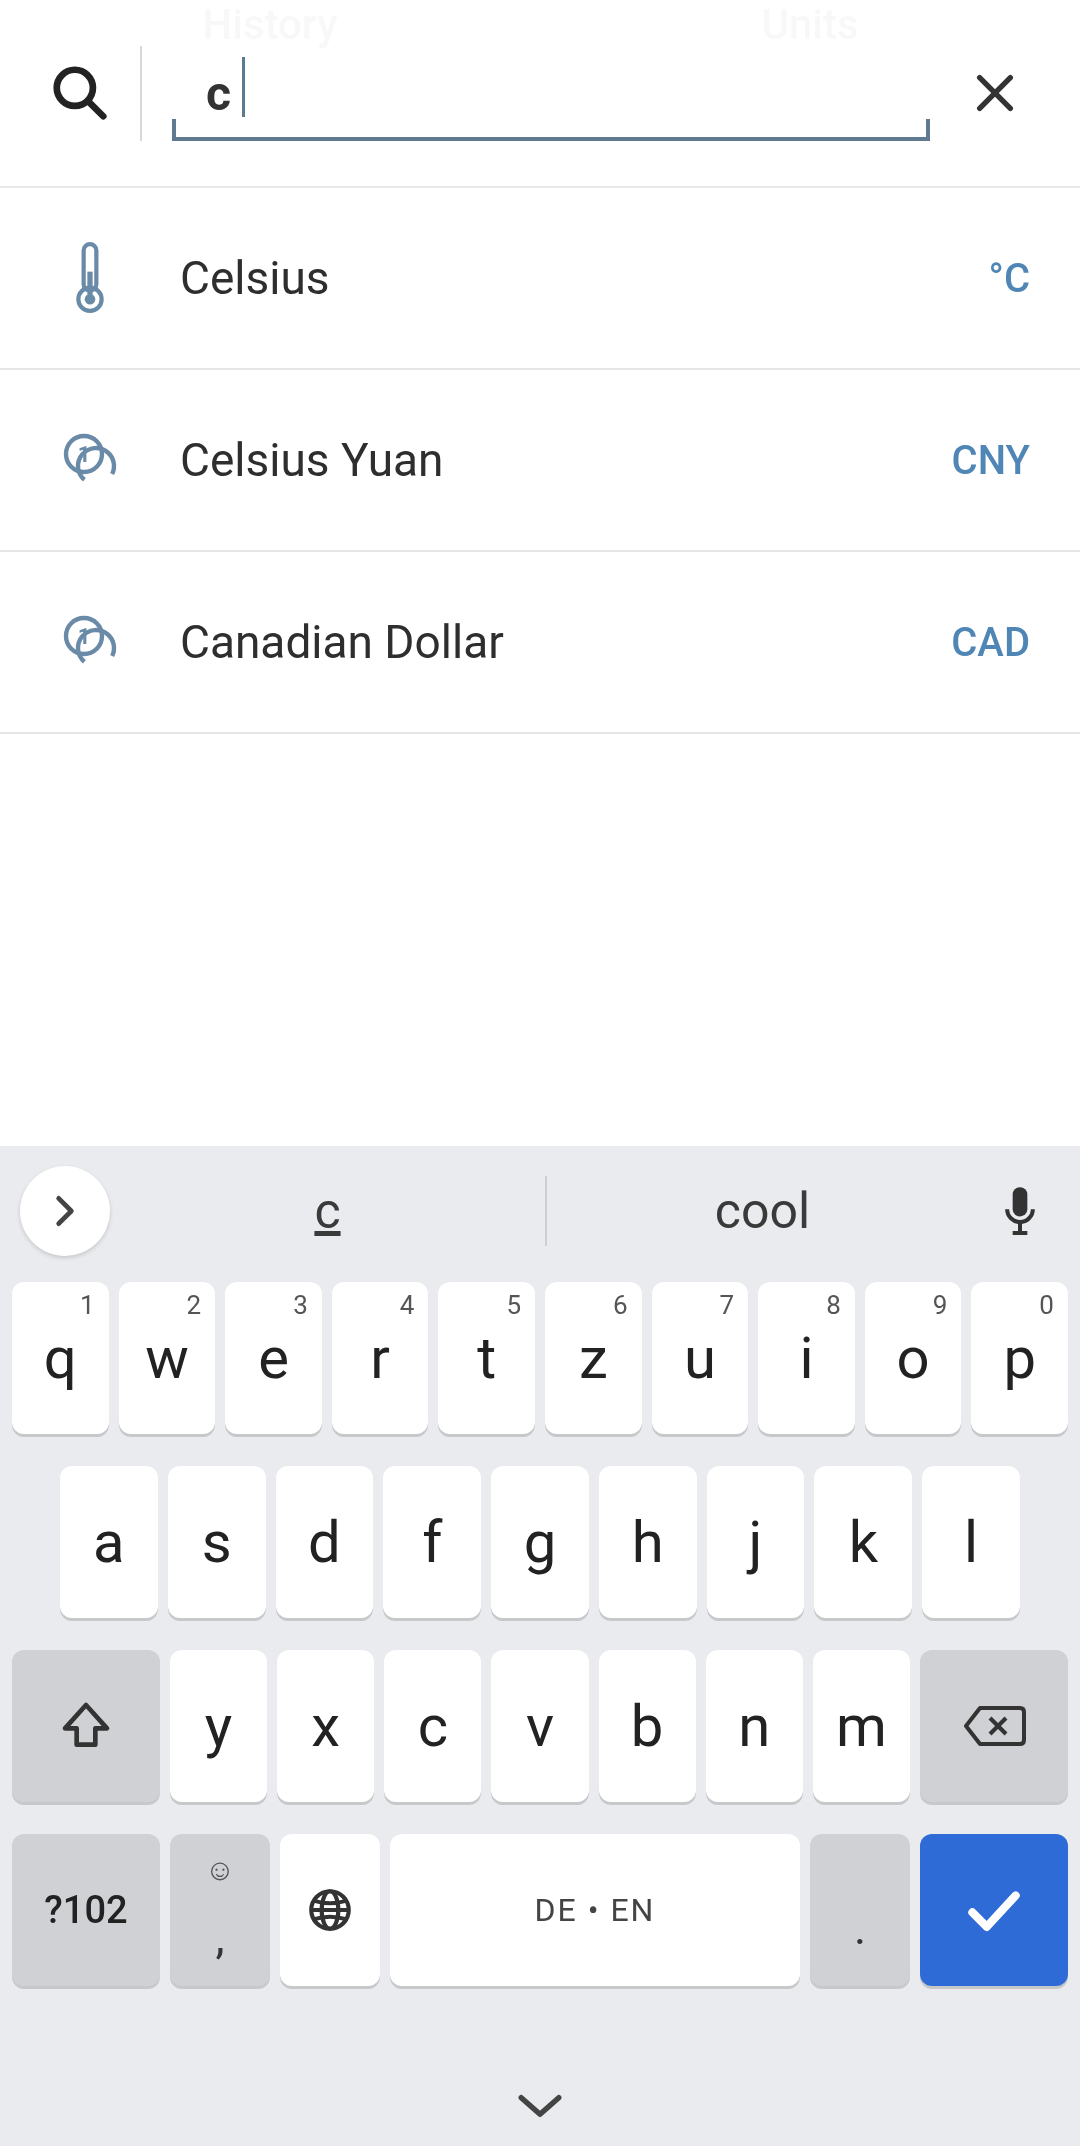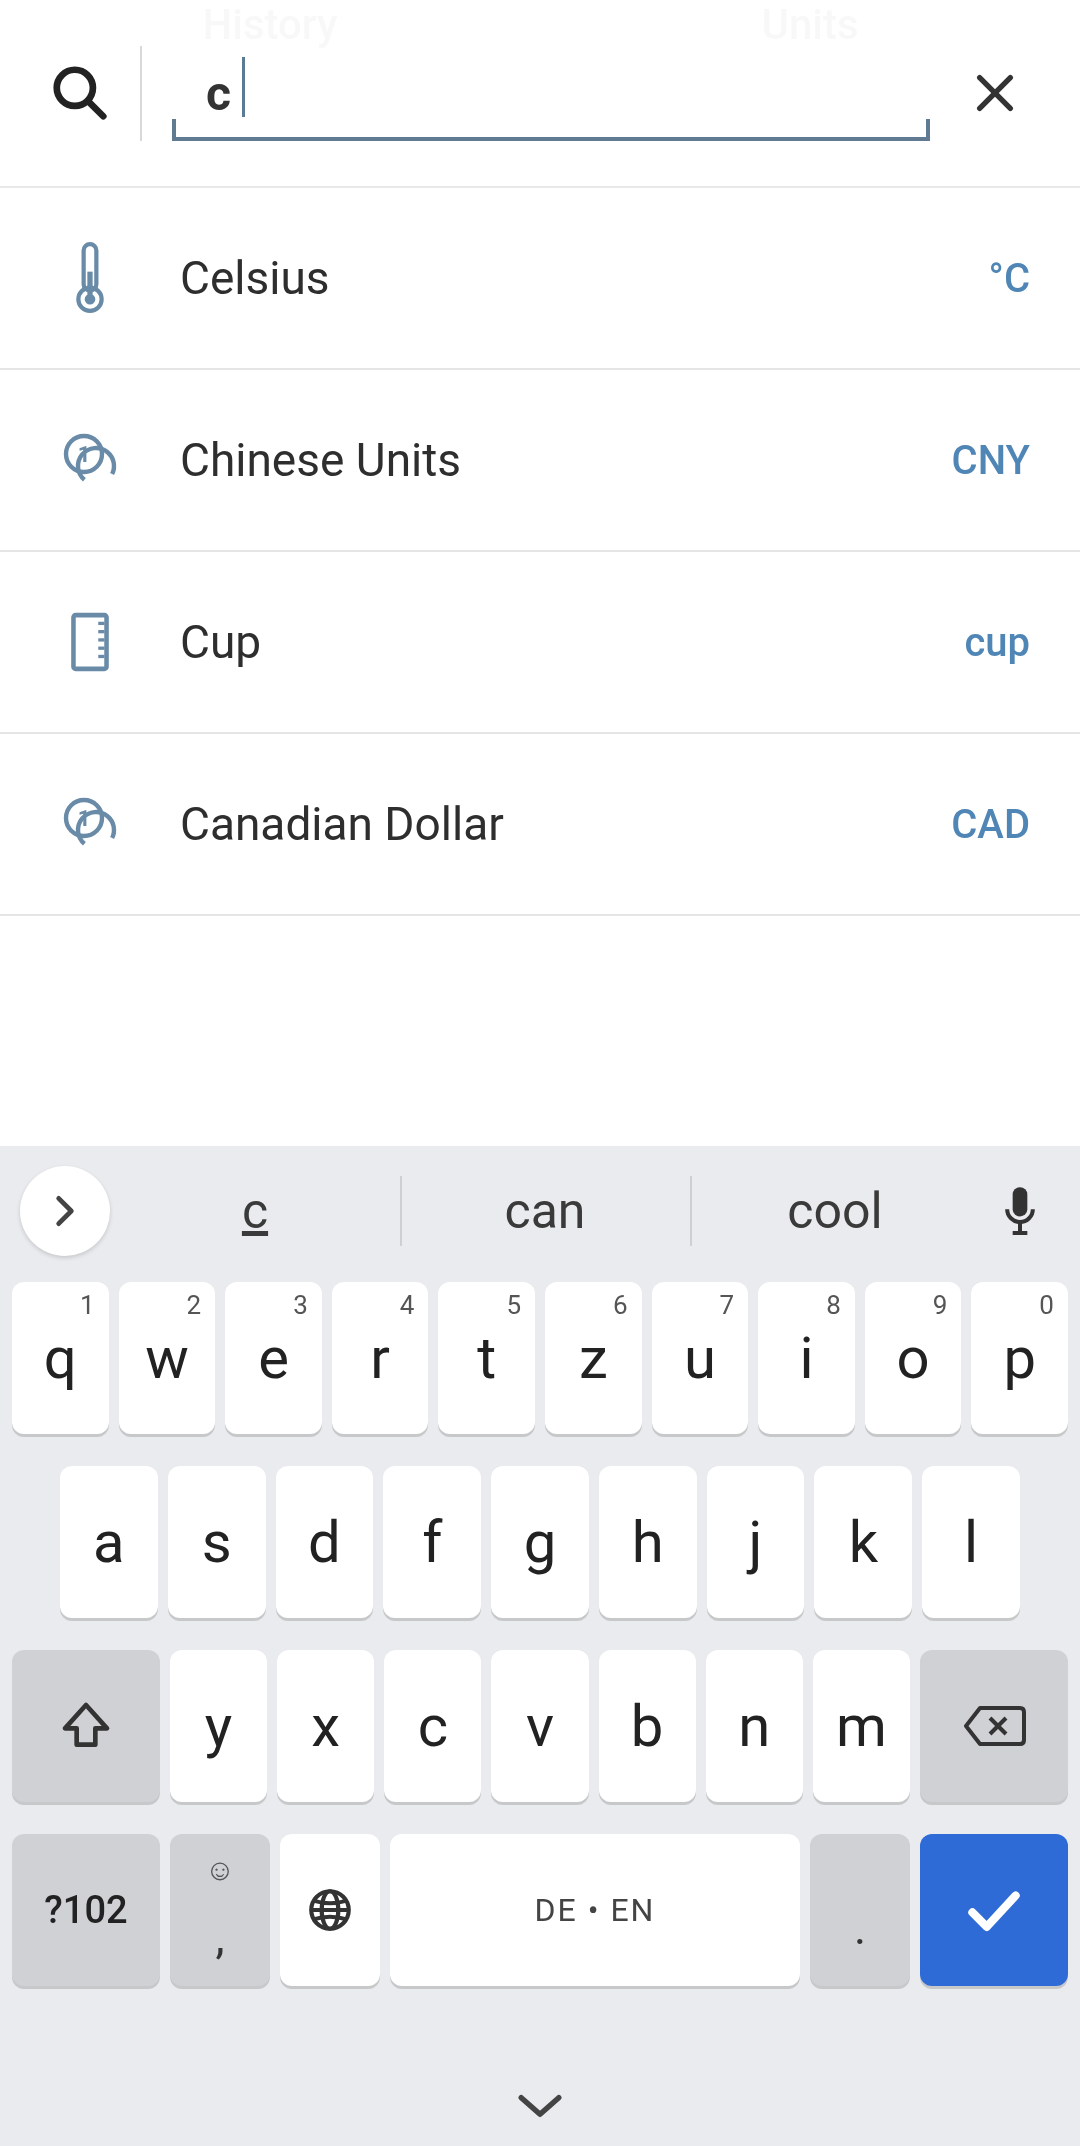--- a/index.html
+++ b/index.html
@@ -108,36 +108,22 @@
       <div class="sym">°C</div>
     </div>
     <div class="item">
       <div class="ic">
         <svg width="60" height="60" viewBox="0 0 30 30">
           <circle cx="12" cy="12" r="9" fill="none" stroke="#6a8ba8" stroke-width="2.2"></circle>
           <text x="12" y="16" font-size="11" text-anchor="middle" fill="#6a8ba8" font-weight="bold">1</text>
           <circle cx="18" cy="18" r="9" fill="#fff" fill-opacity="0" stroke="#6a8ba8" stroke-width="2.2" stroke-dasharray="40 20" transform="rotate(130 18 18)"></circle>
         </svg>
       </div>
-      <div class="name">Chinese Units</div>
+      <div class="name">Celsius Yuan</div>
       <div class="sym">CNY</div>
-    </div>
-    <div class="item">
-      <div class="ic">
-        <svg width="42" height="62" viewBox="0 0 20 30">
-          <rect x="2" y="2" width="16" height="26" rx="1" fill="none" stroke="#6a8ba8" stroke-width="2.2"></rect>
-          <line x1="14" y1="6" x2="17" y2="6" stroke="#6a8ba8" stroke-width="1.6"></line>
-          <line x1="14" y1="10" x2="17" y2="10" stroke="#6a8ba8" stroke-width="1.6"></line>
-          <line x1="14" y1="14" x2="17" y2="14" stroke="#6a8ba8" stroke-width="1.6"></line>
-          <line x1="14" y1="18" x2="17" y2="18" stroke="#6a8ba8" stroke-width="1.6"></line>
-          <line x1="14" y1="22" x2="17" y2="22" stroke="#6a8ba8" stroke-width="1.6"></line>
-        </svg>
-      </div>
-      <div class="name">Cup</div>
-      <div class="sym">cup</div>
     </div>
     <div class="item">
       <div class="ic">
         <svg width="60" height="60" viewBox="0 0 30 30">
           <circle cx="12" cy="12" r="9" fill="none" stroke="#6a8ba8" stroke-width="2.2"></circle>
           <text x="12" y="16" font-size="11" text-anchor="middle" fill="#6a8ba8" font-weight="bold">1</text>
           <circle cx="18" cy="18" r="9" fill="#fff" fill-opacity="0" stroke="#6a8ba8" stroke-width="2.2" stroke-dasharray="40 20" transform="rotate(130 18 18)"></circle>
         </svg>
       </div>
       <div class="name">Canadian Dollar</div>
@@ -147,21 +133,20 @@
 
 <div class="kb">
   <div class="sug-row">
     <div class="expand-chip">
       <svg width="38" height="38" viewBox="0 0 24 24">
           <path d="M8 4l8 8-8 8" fill="none" stroke="#444" stroke-width="3" stroke-linecap="round" stroke-linejoin="round"></path>
         </svg>
     </div>
     <div class="sugs" id="sugs">
         <div class="sug u">c</div>
-        <div class="sug">can</div>
         <div class="sug">cool</div>
       </div>
     <div class="mic-hold">
       <svg width="44" height="56" viewBox="0 0 24 30">
           <rect x="8" y="2" width="8" height="16" rx="4" fill="#333"></rect>
           <path d="M5 14a7 7 0 0 0 14 0" fill="none" stroke="#333" stroke-width="2.2"></path>
           <line x1="12" y1="21" x2="12" y2="27" stroke="#333" stroke-width="2.2"></line>
           <line x1="8" y1="27" x2="16" y2="27" stroke="#333" stroke-width="2.2"></line>
         </svg>
     </div>

